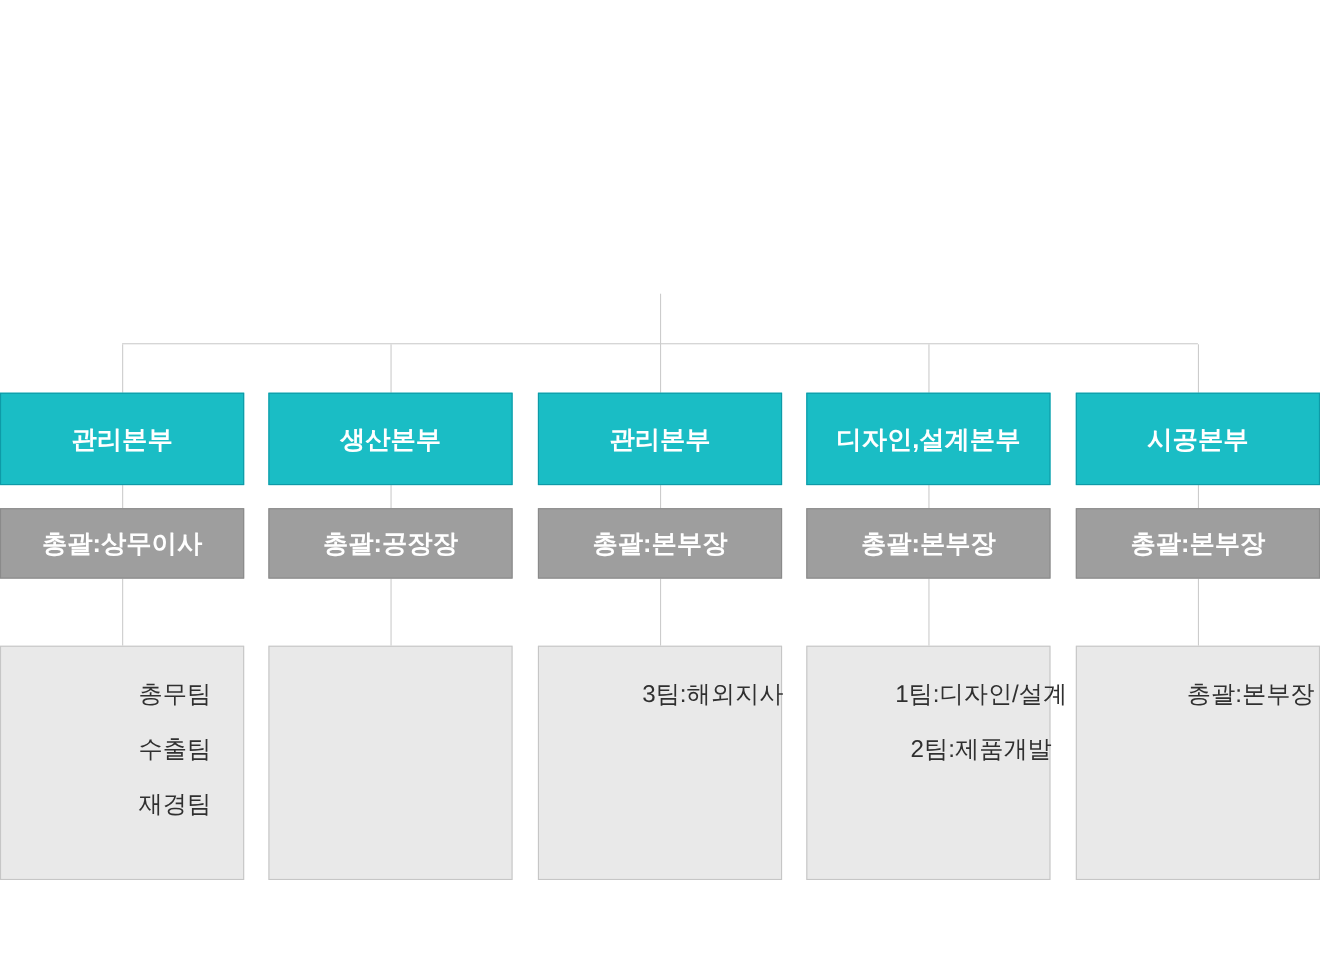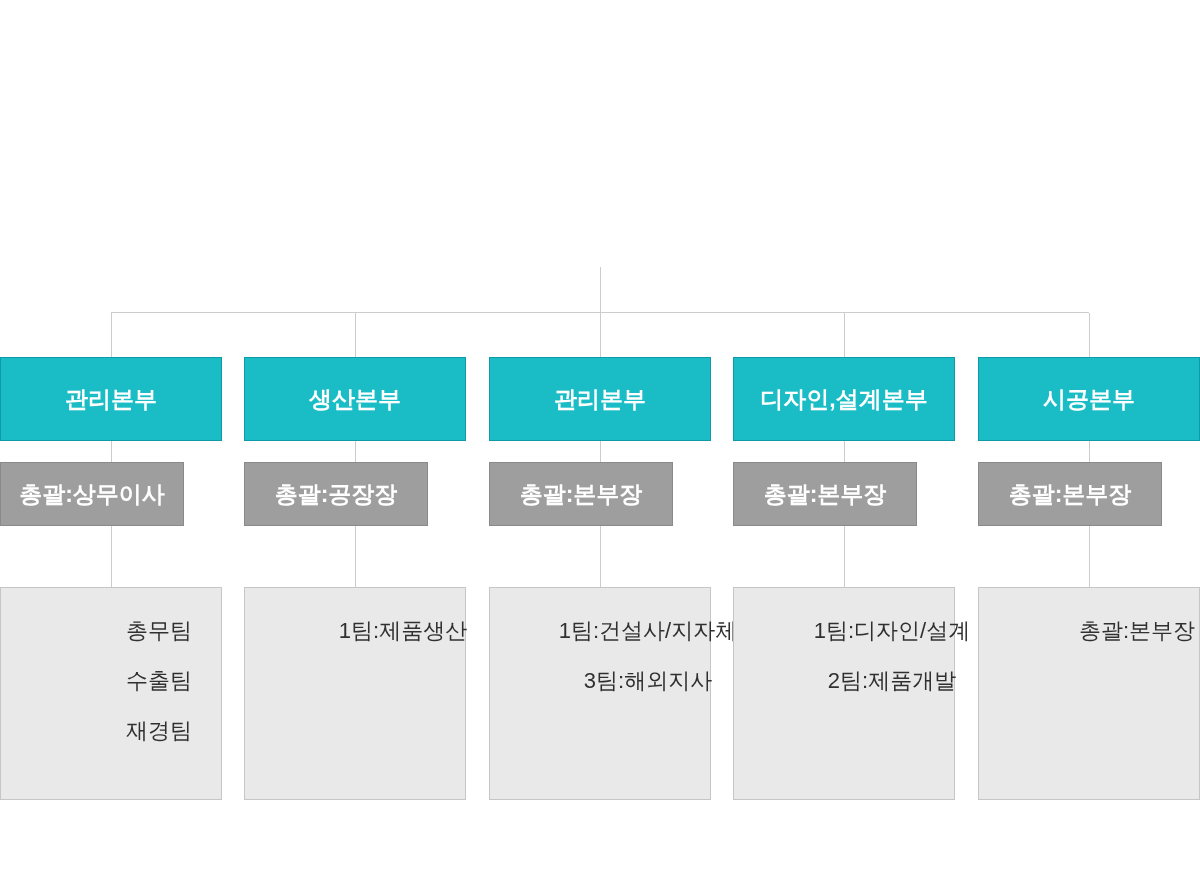--- a/index.html
+++ b/index.html
@@ -31,21 +31,21 @@
   .c-0{left:111px;} .c-1{left:355px;} .c-2{left:600px;} .c-3{left:844px;} .c-4{left:1089px;}
 
   
   .columns{position:absolute;left:0;top:0;width:1200px;height:876px;}
   .col{position:absolute;width:222px;}
   .col-0{left:0px;} .col-1{left:244px;} .col-2{left:489px;} .col-3{left:733px;} .col-4{left:978px;}
   .dept{position:absolute;top:357px;left:0;width:222px;height:84px;
     background:var(--teal);border:1px solid var(--teal-border);
     display:flex;align-items:center;justify-content:center;}
   .dept .lbl{color:#ffffff;font-size:23px;font-weight:bold;text-align:center;}
-  .head{position:absolute;top:462px;left:0;width:184px;height:64px;
+  .head{position:absolute;top:462px;left:0;width:222px;height:64px;
     background:var(--gray);border:1px solid var(--gray-border);
     display:flex;align-items:center;justify-content:center;}
   .head .lbl{color:#ffffff;font-size:23px;font-weight:bold;}
   .panel{position:absolute;top:587px;left:0;width:222px;height:213px;
     background:var(--panel);border:1px solid var(--panel-border);
     padding-top:18px;}
   .team{display:block;width:100%;line-height:50px;text-align:center;
     font-size:22px;font-weight:500;color:var(--text-dark);margin-left:48px;}
 </style>
 </head>
@@ -88,33 +88,31 @@
     </div>
 
     <div class="col col-1">
       <div class="dept">
         <span class="lbl">생산본부</span>
       </div>
       <div class="head">
         <span class="lbl">총괄:공장장</span>
       </div>
       <div class="panel">
-        <span class="team">1팀:제품생산</span>
       </div>
     </div>
 
     <div class="col col-2">
       <div class="dept">
         <span class="lbl">관리본부</span>
       </div>
       <div class="head">
         <span class="lbl">총괄:본부장</span>
       </div>
       <div class="panel">
-        <span class="team">1팀:건설사/지자체</span>
         <span class="team">3팀:해외지사</span>
       </div>
     </div>
 
     <div class="col col-3">
       <div class="dept">
         <span class="lbl">디자인,설계본부</span>
       </div>
       <div class="head">
         <span class="lbl">총괄:본부장</span>

